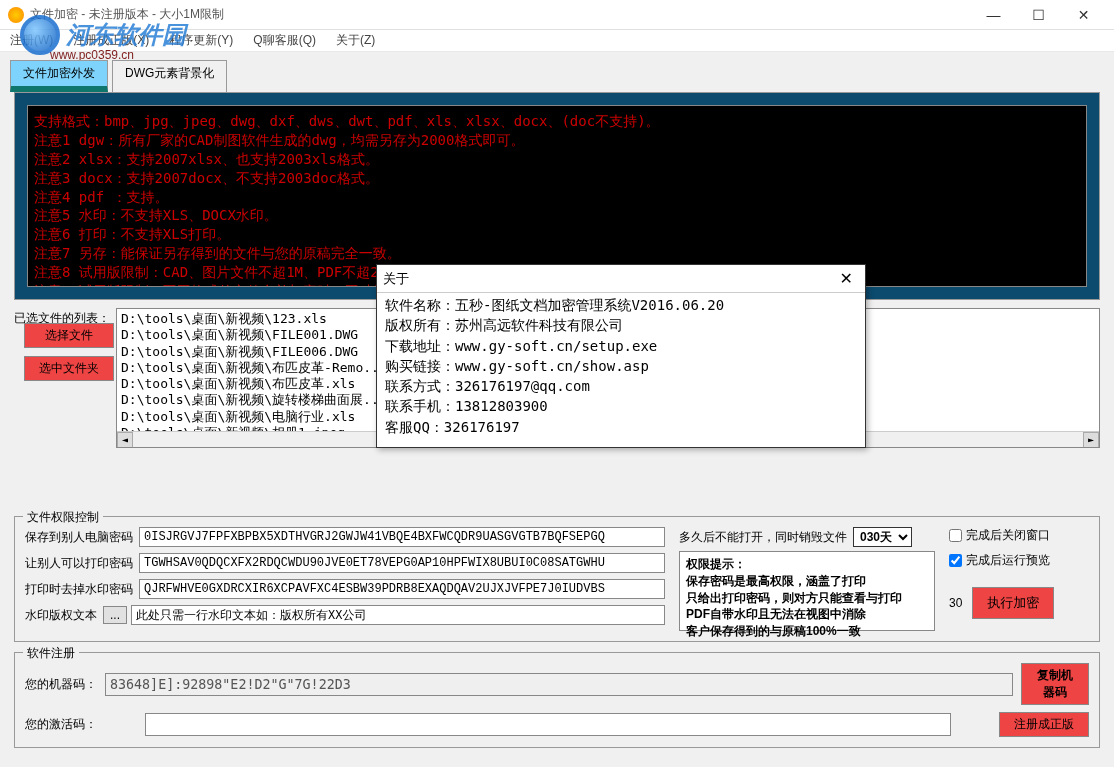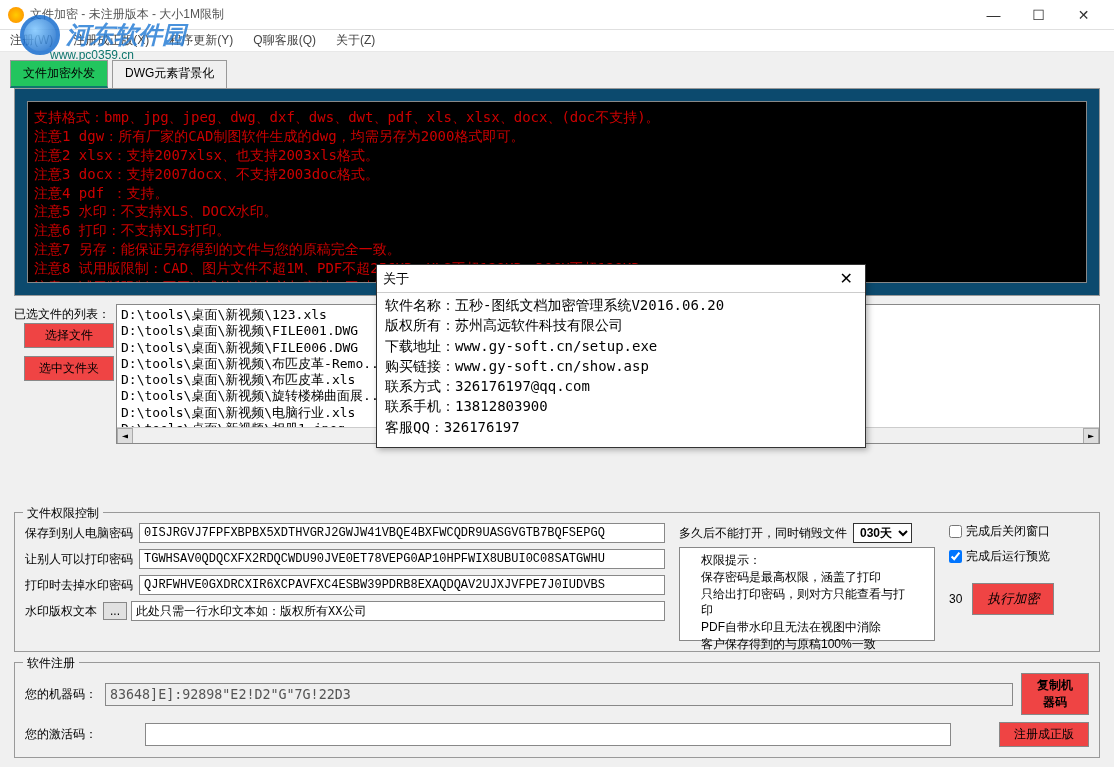--- a/index.html
+++ b/index.html
@@ -49,35 +49,35 @@
       opacity: 0.85;
       z-index: 5;
       pointer-events: none;
     }
     .watermark-icon {
       width: 40px; height: 40px;
       border: 4px solid #1a6fd0;
       border-radius: 50%;
       background: radial-gradient(circle at 35% 35%, #7fc7ff, #0a5cc0);
     }
-    .watermark-sub { position:absolute; top:48px; left:50px; font-size:12px; color:#0f766e; font-style:normal;}
+    .watermark-sub { position:absolute; top:48px; left:50px; font-size:12px; color:#7f1d1d; font-style:normal;}
     .tabs {
       display: flex;
       padding: 8px 10px 0 10px;
       gap: 4px;
       background: #f0f0f0;
     }
     .tab {
       padding: 4px 12px;
       background: #f0f0f0;
       border: 1px solid #999;
       border-bottom: none;
       cursor: pointer;
     }
-    .tab.active { background: #22c55e; border-bottom: 2px solid #0f766e; position: relative; z-index: 2; }
+    .tab.active { background: #7dd3fc; border-bottom: 6px solid #0f766e; position: relative; z-index: 2; }
     .big-panel {
       margin: 0 14px;
       border: 1px solid #999;
       background: #0c4a6e;
       padding: 12px;
     }
     .black-area {
       background: #000;
       color: #c00;
       font-family: SimSun, monospace;
@@ -142,24 +142,25 @@
     }
     .perm-layout { display: flex; gap: 14px; }
     .perm-left { flex: 0 0 640px; }
     .perm-mid { flex: 1; }
     .perm-right { flex: 0 0 140px; display:flex; flex-direction:column; gap:8px; align-items:flex-start;}
     .destroy-row { display:flex; align-items:center; gap:6px; margin-bottom:4px;}
     .select { border:1px solid #333; padding:1px 2px; font-size:12px; background:#fff; font-weight:bold;}
     .hint-box {
       border: 1px solid #888;
       background: #fff;
-      padding: 4px 21px;
+      padding: 4px 6px;
       font-size: 12px;
       line-height: 1.4;
-      height: 94px;
+      height: 80px;
+      font-weight: bold;
     }
     .check-row { display:flex; align-items:center; gap:4px;}
     .exec-row { display:flex; align-items:center; gap:10px;}
     .reg-section {
       margin: 10px 14px 0 14px;
       border: 1px solid #999;
       padding: 10px;
       position: relative;
     }
     .reg-row { display:flex; align-items:center; gap:8px; margin-bottom:7px;justify-content:space-between;}
@@ -299,21 +300,21 @@
       <div class="check-row">
         <input type="checkbox" style="">
         <span>完成后关闭窗口</span>
       </div>
       <div class="check-row">
         <input type="checkbox" checked="" style="">
         <span>完成后运行预览</span>
       </div>
       <div class="exec-row" style="margin-top:10px;">
         <span>30</span>
-        <button class="btn" style="padding:6px 14px;font-size:13px;font-style:italic;">执行加密</button>
+        <button class="btn" style="padding:6px 14px;font-size:13px;">执行加密</button>
       </div>
     </div>
   </div>
 </div>
 
 <div class="reg-section">
   <div class="fieldset-title">软件注册</div>
   <div class="reg-row">
     <span>您的机器码：</span>
     <input class="reg-input" readonly="" value="83648]E]:92898&quot;E2!D2&quot;G&quot;7G!22D3" style="">

